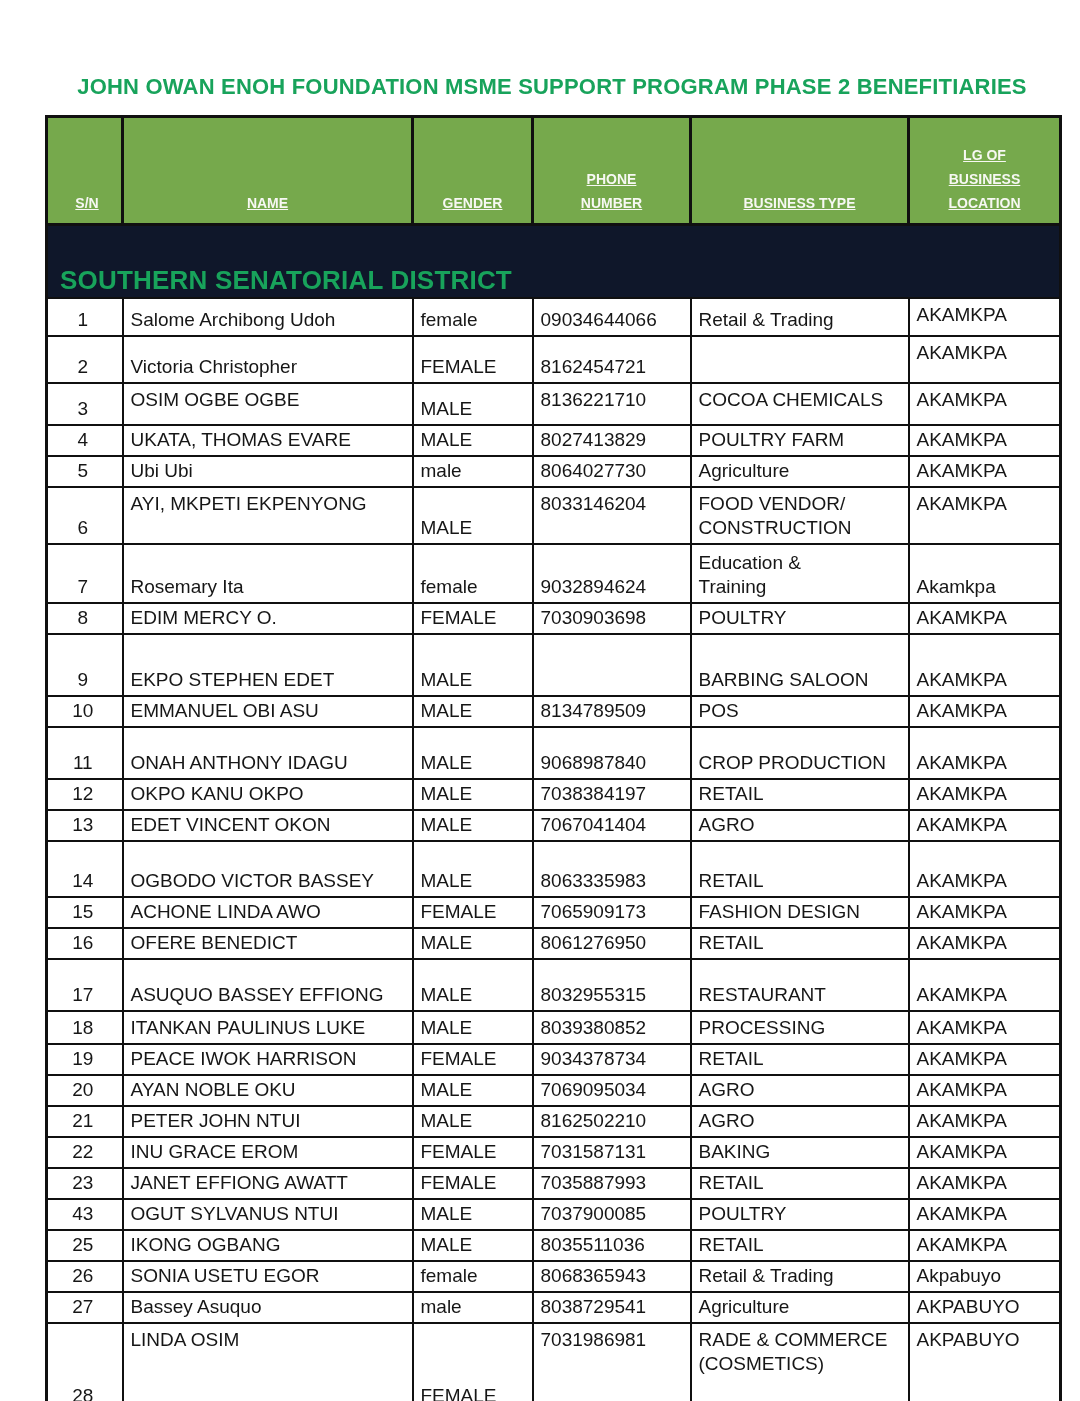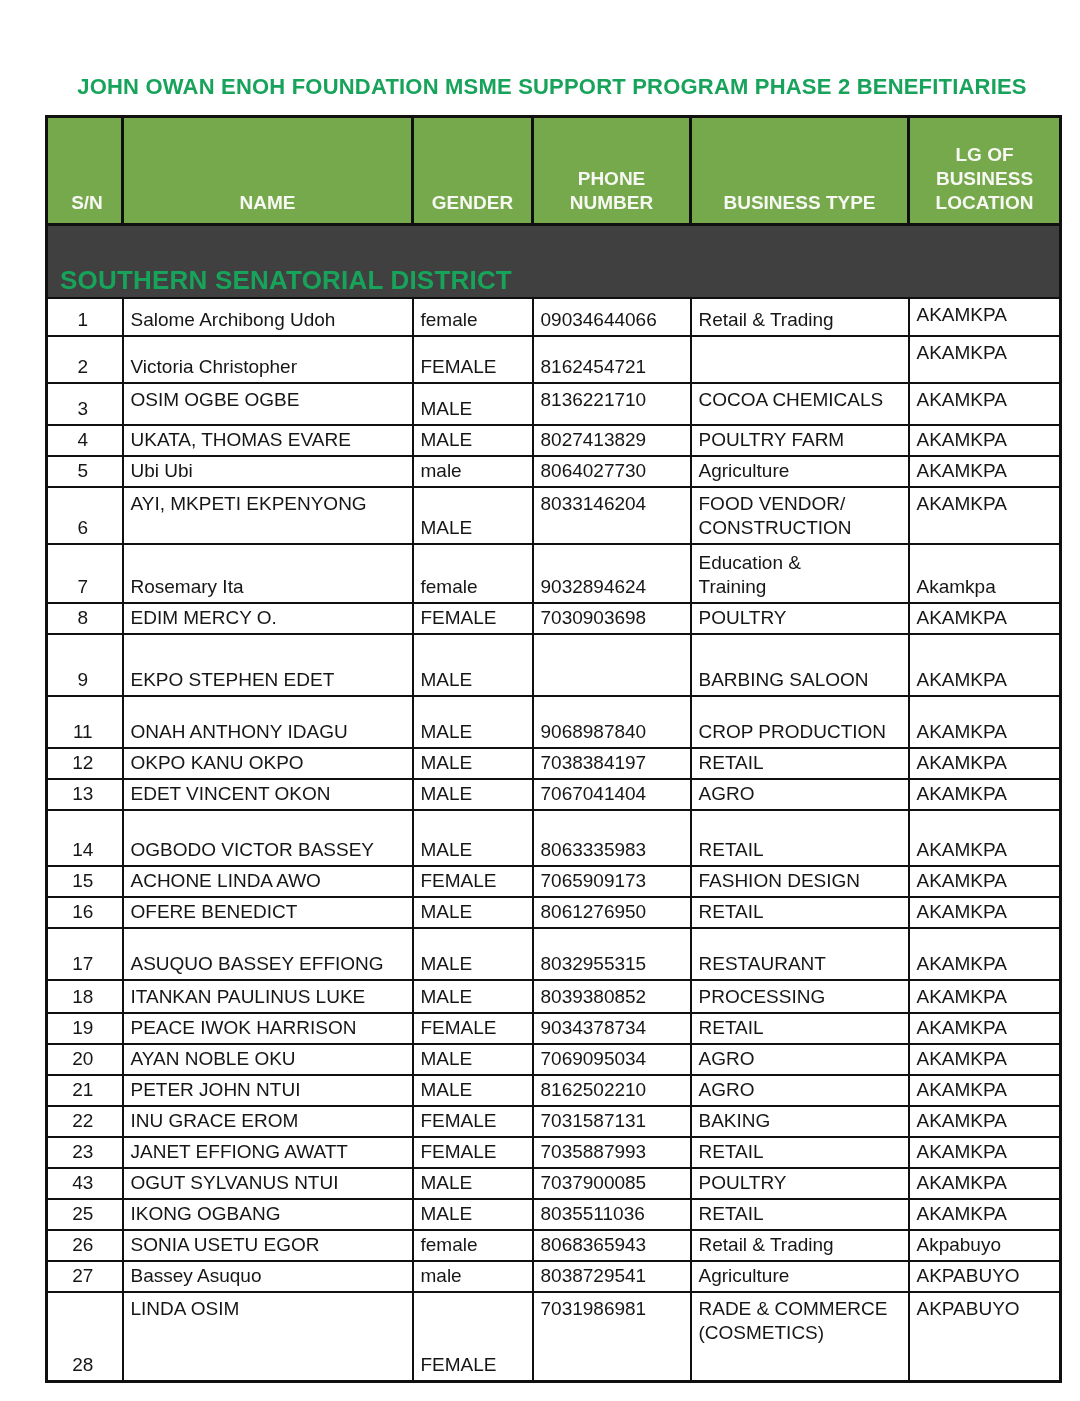--- a/index.html
+++ b/index.html
@@ -25,30 +25,30 @@
   }
   table{
     margin:15px 0 0 45px;width:1014px;
     border-collapse:collapse;table-layout:fixed;
     border:3px solid var(--border);
   }
   th{
     background:var(--header-bg);color:var(--header-text);
     border:3px solid var(--border);
     vertical-align:bottom;
-    font-size:19px;font-weight:bold;
+    font-size:14px;font-weight:bold;
     padding:6px 4px 8px;
     white-space:pre-line;
-    text-align:center;line-height:24px;
+    text-align:center;line-height:24px;text-decoration:underline;
   }
   th.col-sn{text-align:center;padding-left:9px;}
   thead tr{height:108px;}
   tr.section-row td{
     border:none;border-left:3px solid var(--border);
-    background:#404040;
+    background:#0f172a;
     vertical-align:bottom;
     color:var(--title-green);
     font-size:26px;font-weight:bold;
     padding:0 0 5px 12px;letter-spacing:.2px;
   }
   tr.section-row{height:73px;}
   tbody td{
     border:2px solid var(--border);
     font-size:19px;line-height:24px;
     padding:2px 6px 3px 7px;
@@ -160,20 +160,28 @@
         <td class="col-lg">AKAMKPA</td>
       </tr>
       <tr style="height: 62px;">
         <td class="col-sn">9</td>
         <td class="col-name">EKPO STEPHEN EDET</td>
         <td class="col-gender">MALE</td>
         <td class="col-phone"></td>
         <td class="col-business">BARBING SALOON</td>
         <td class="col-lg">AKAMKPA</td>
       </tr>
+      <tr style="height: 31px;">
+        <td class="col-sn">10</td>
+        <td class="col-name">EMMANUEL OBI ASU</td>
+        <td class="col-gender">MALE</td>
+        <td class="col-phone">8134789509</td>
+        <td class="col-business">POS</td>
+        <td class="col-lg">AKAMKPA</td>
+      </tr>
       <tr style="height: 52px;">
         <td class="col-sn">11</td>
         <td class="col-name">ONAH ANTHONY IDAGU</td>
         <td class="col-gender">MALE</td>
         <td class="col-phone">9068987840</td>
         <td class="col-business">CROP PRODUCTION</td>
         <td class="col-lg">AKAMKPA</td>
       </tr>
       <tr style="height: 31px;">
         <td class="col-sn">12</td>

